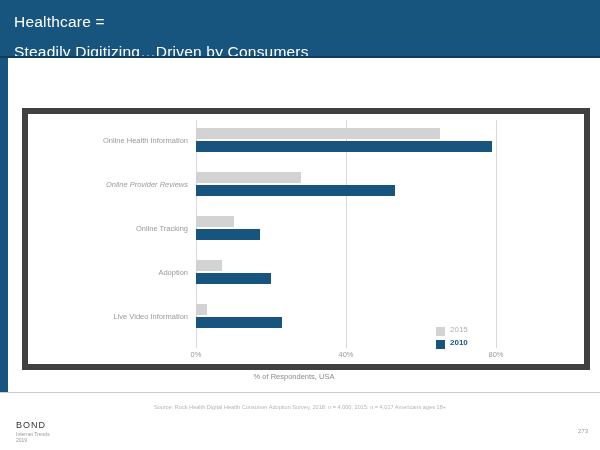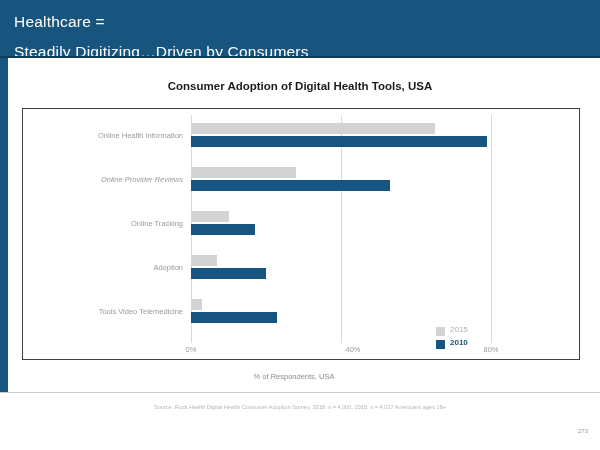--- a/index.html
+++ b/index.html
@@ -70,21 +70,21 @@
     font-weight: bold;
     color: #1c1c1c;
   }
   .plot-frame {
     position: absolute;
     left: 22px;
     top: 108px;
     width: 556px;
     height: 250px;
     background: #ffffff;
-    border: 1px solid #404040;
+    border: 6px solid #404040;
   }
   
   .gridline {
     position: absolute;
     top: 0;
     width: 1px;
     height: 228px;
     background: #d9d9d9;
   }
   .cat-label {
@@ -199,21 +199,20 @@
 <div class="slide">
 
   <div class="header">
     <div class="header-title">Healthcare =
 Steadily Digitizing…Driven by Consumers</div>
   </div>
   <div class="header-underline"></div>
 
   <div class="left-bar"></div>
 
-  <div class="chart-title">Consumer Adoption of Digital Health Tools, USA</div>
 
   <div class="plot-frame">
     <div id="grid-layer">
         <div class="gridline" style="left: 168px; top: 6px;"></div>
         <div class="gridline" style="left: 318px; top: 6px;"></div>
         <div class="gridline" style="left: 468px; top: 6px;"></div>
       </div>
     <div id="labels-layer">
         <div class="cat-label-wrap" style="top: 22px;">
           <div class="cat-label" style="position: relative; padding-right: 6px;">Online Health Information</div>
@@ -221,52 +220,57 @@
         <div class="cat-label-wrap" style="top: 66px;">
           <div class="cat-label" style="position: relative; padding-right: 6px; font-style: italic;">Online Provider Reviews</div>
         </div>
         <div class="cat-label-wrap" style="top: 110px;">
           <div class="cat-label" style="position: relative; padding-right: 6px;">Online Tracking</div>
         </div>
         <div class="cat-label-wrap" style="top: 154px;">
           <div class="cat-label" style="position: relative; padding-right: 6px;">Adoption</div>
         </div>
         <div class="cat-label-wrap" style="top: 198px;">
-          <div class="cat-label" style="position: relative; padding-right: 6px;">Tools Video Telemedicine</div>
+          <div class="cat-label" style="position: relative; padding-right: 6px;">Live Video Information</div>
         </div>
       </div>
     <div id="bars-layer">
         <div class="bar bar-2015" style="left: 168px; top: 14px; width: 243.75px;"></div>
         <div class="bar bar-2018" style="left: 168px; top: 27px; width: 296.25px;"></div>
         <div class="bar bar-2015" style="left: 168px; top: 58px; width: 105px;"></div>
         <div class="bar bar-2018" style="left: 168px; top: 71px; width: 198.75px;"></div>
         <div class="bar bar-2015" style="left: 168px; top: 102px; width: 37.5px;"></div>
         <div class="bar bar-2018" style="left: 168px; top: 115px; width: 63.75px;"></div>
         <div class="bar bar-2015" style="left: 168px; top: 146px; width: 26.25px;"></div>
         <div class="bar bar-2018" style="left: 168px; top: 159px; width: 75px;"></div>
         <div class="bar bar-2015" style="left: 168px; top: 190px; width: 11.25px;"></div>
         <div class="bar bar-2018" style="left: 168px; top: 203px; width: 86.25px;"></div>
       </div>
     <div id="ticks-layer">
         <div class="axis-tick" style="left: 148px; top: 236px;">0%</div>
-        <div class="axis-tick" style="left: 310px; top: 236px; text-align: center;">40%</div>
+        <div class="axis-tick" style="left: 298px; top: 236px; text-align: center;">40%</div>
         <div class="axis-tick" style="left: 448px; top: 236px;">80%</div>
       </div>
   </div>
 
   <div class="axis-title">% of Respondents, USA</div>
 
   <div class="legend">
     <div class="legend-row legend-2015">
       <span class="legend-swatch"></span>
       <span class="legend-text">2015</span>
     </div>
     <div class="legend-row legend-2018">
       <span class="legend-swatch"></span>
       <span class="legend-text">2010</span>
     </div>
   </div>
 
   <div class="footer-rule"></div>
   <div class="source-note">Source: Rock Health Digital Health Consumer Adoption Survey, 2018: n = 4,000, 2015: n = 4,017 Americans ages 18+</div>
+  <div class="bond-logo">
+    <div class="bond-name">BOND</div>
+    <div class="bond-sub" style="white-space:pre-line;">Internet Trends
+2019</div>
+  </div>
   <div class="page-num">273</div>
 
 </div>
 
 </body></html>

